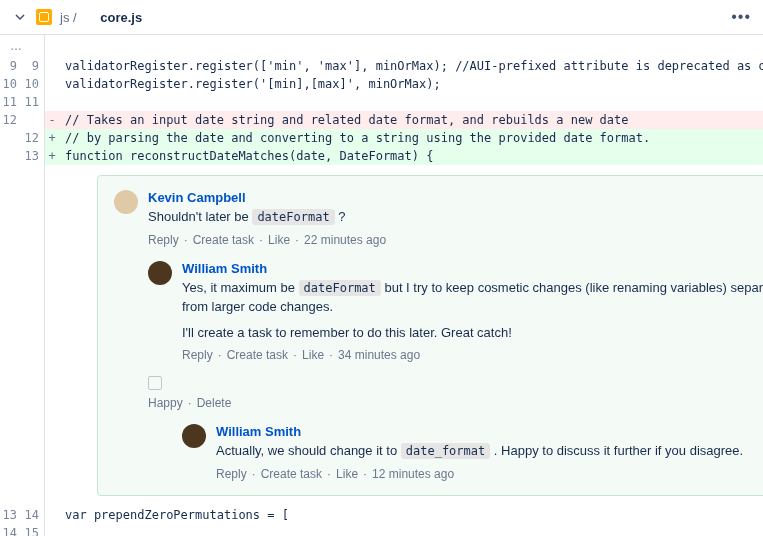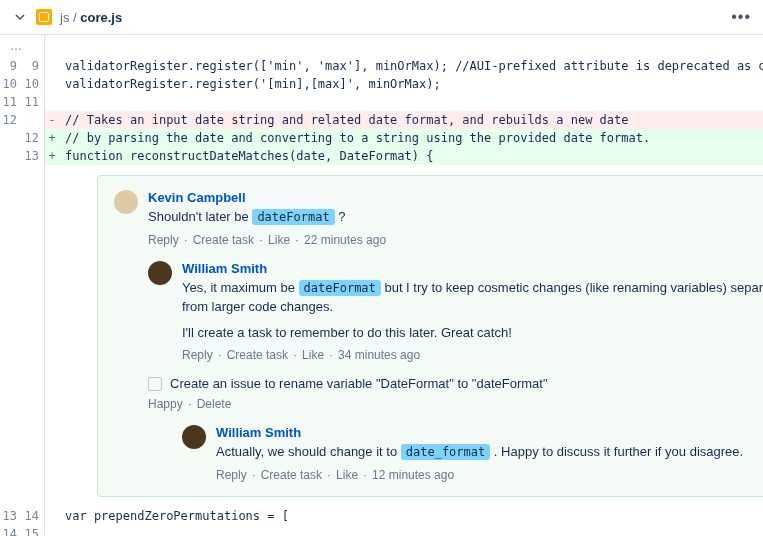--- a/index.html
+++ b/index.html
@@ -3,40 +3,40 @@
 <meta charset="utf-8">
 <style>
 * { box-sizing: border-box; margin: 0; padding: 0; }
 body { font-family: -apple-system, BlinkMacSystemFont, "Segoe UI", sans-serif; font-size: 13px; color: #172b4d; background: #fff; width: 763px; }
 .header { display: flex; align-items: center; justify-content: space-between; padding: 8px 12px; border-bottom: 1px solid #dfe1e6; }
 .header-left { display: flex; align-items: center; gap: 8px; }
 .chevron { width: 16px; height: 16px; display: flex; align-items: center; justify-content: center; cursor: pointer; }
 .file-icon { width: 16px; height: 16px; background: #ffab00; border-radius: 2px; display: flex; align-items: center; justify-content: center; }
 .file-icon::after { content: ""; width: 8px; height: 8px; border: 1.5px solid #fff; border-radius: 2px; }
 .breadcrumb { color: #5e6c84; font-size: 13px; }
-.breadcrumb b { font-weight: 600; color: #172b4d; }
+.breadcrumb b { font-weight: 600; color: #172b4d; margin-left: 20px; }
 .more-menu { cursor: pointer; color: #42526e; font-size: 16px; letter-spacing: 1px; }
 .code-container { display: flex; }
 .gutter { border-right: 1px solid #dfe1e6; }
 .gutter-row { display: flex; font-family: ui-monospace, Menlo, monospace; font-size: 12px; color: #7a869a; height: 18px; line-height: 18px; }
 .gutter-cell { width: 22px; text-align: right; padding-right: 5px; }
 .ellipsis-row { padding: 4px 10px; color: #7a869a; font-size: 12px; }
 .code-area { flex: 1; font-family: ui-monospace, Menlo, monospace; font-size: 12px; }
 .code-row { height: 18px; line-height: 18px; display: flex; white-space: pre; }
 .code-sign { width: 14px; text-align: center; color: #5e6c84; }
 .code-text { flex: 1; padding-left: 6px; }
 .row-del { background: #ffecec; }
 .row-add { background: #e6ffed; }
 .comment-thread { margin: 10px 10px 10px 52px; border: 1px solid #c1e8d0; background: #f4fbf6; border-radius: 4px; padding: 14px 16px; font-family: -apple-system, sans-serif; }
 .comment { display: flex; gap: 10px; }
 .avatar { width: 24px; height: 24px; border-radius: 50%; flex-shrink: 0; background: #ccc; }
 .comment-body { flex: 1; }
 .author { color: #0052cc; font-weight: 600; font-size: 13px; cursor: pointer; }
 .comment-text { font-size: 13px; color: #172b4d; margin: 2px 0 6px; line-height: 1.5; }
-.code-chip { background: #7dd3fc; padding: 1px 5px; border-radius: 3px; font-family: ui-monospace, monospace; font-size: 12px; }
+.code-chip { background: #e5e5e5; padding: 1px 5px; border-radius: 3px; font-family: ui-monospace, monospace; font-size: 12px; }
 .actions { font-size: 12px; color: #6b778c; }
 .actions span { cursor: pointer; }
 .actions .dot { margin: 0 5px; cursor: default; }
 .reply { margin-top: 14px; margin-left: 34px; }
 .task-box { display: flex; align-items: center; gap: 8px; margin: 14px 0 6px 34px; font-size: 13px; }
 .task-check { width: 14px; height: 14px; border: 1.5px solid #c1c7d0; border-radius: 2px; }
 .bottom-rows { display: flex; }
 </style>
 </head>
 <body>
@@ -118,21 +118,20 @@
           </div>
           <div class="comment-text">I'll create a task to remember to do this later. Great catch!</div>
           <div class="actions">
             <span>Reply</span><span class="dot">·</span><span>Create task</span><span class="dot">·</span><span>Like</span><span class="dot">·</span><span>34 minutes ago</span>
           </div>
         </div>
       </div>
 
       <div class="task-box">
         <div class="task-check"></div>
-        <span>Create an issue to rename variable "DateFormat" to "dateFormat"</span>
       </div>
       <div class="actions" style="margin-left:34px">
         <span>Happy</span><span class="dot">·</span><span>Delete</span>
       </div>
 
       <div class="comment reply" style="margin-left:68px">
         <div class="avatar" style="background:#4c3620"></div>
         <div class="comment-body">
           <div class="author">William Smith</div>
           <div class="comment-text">

